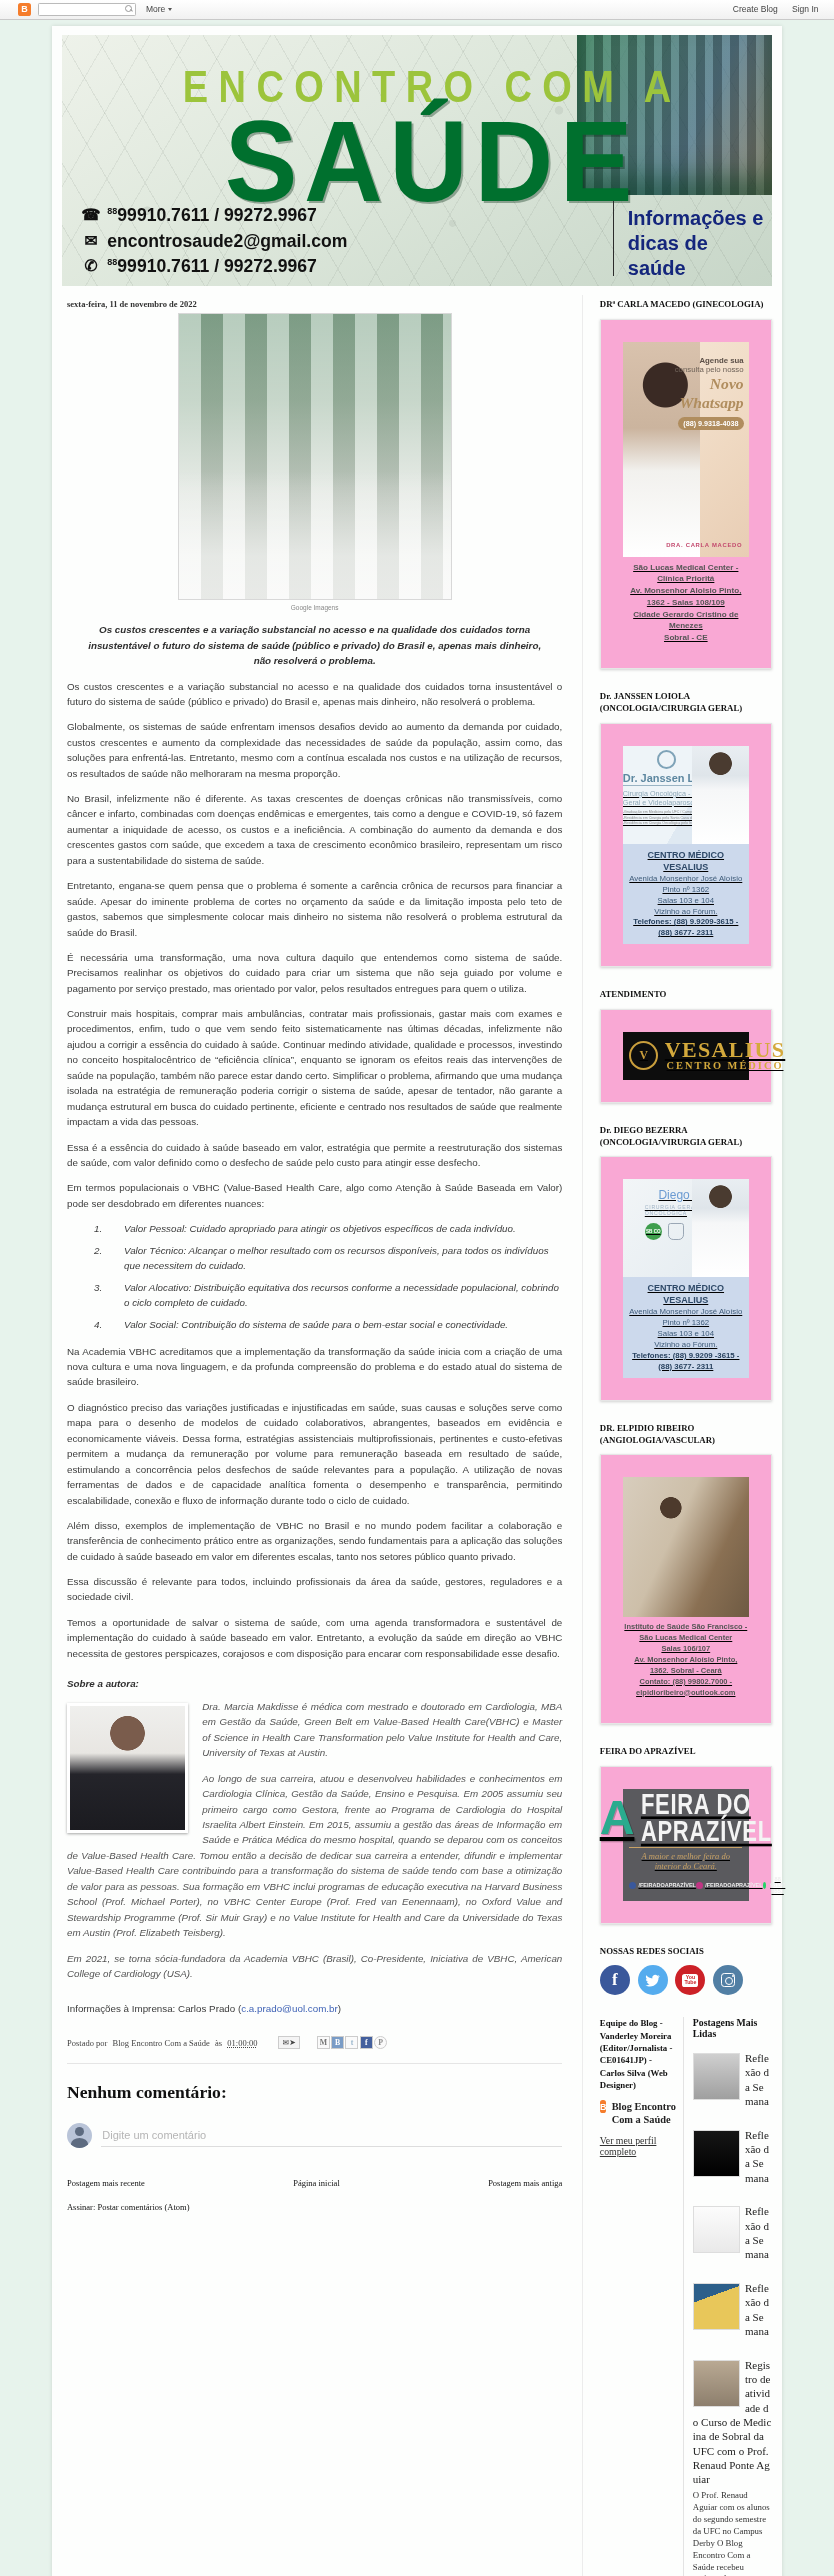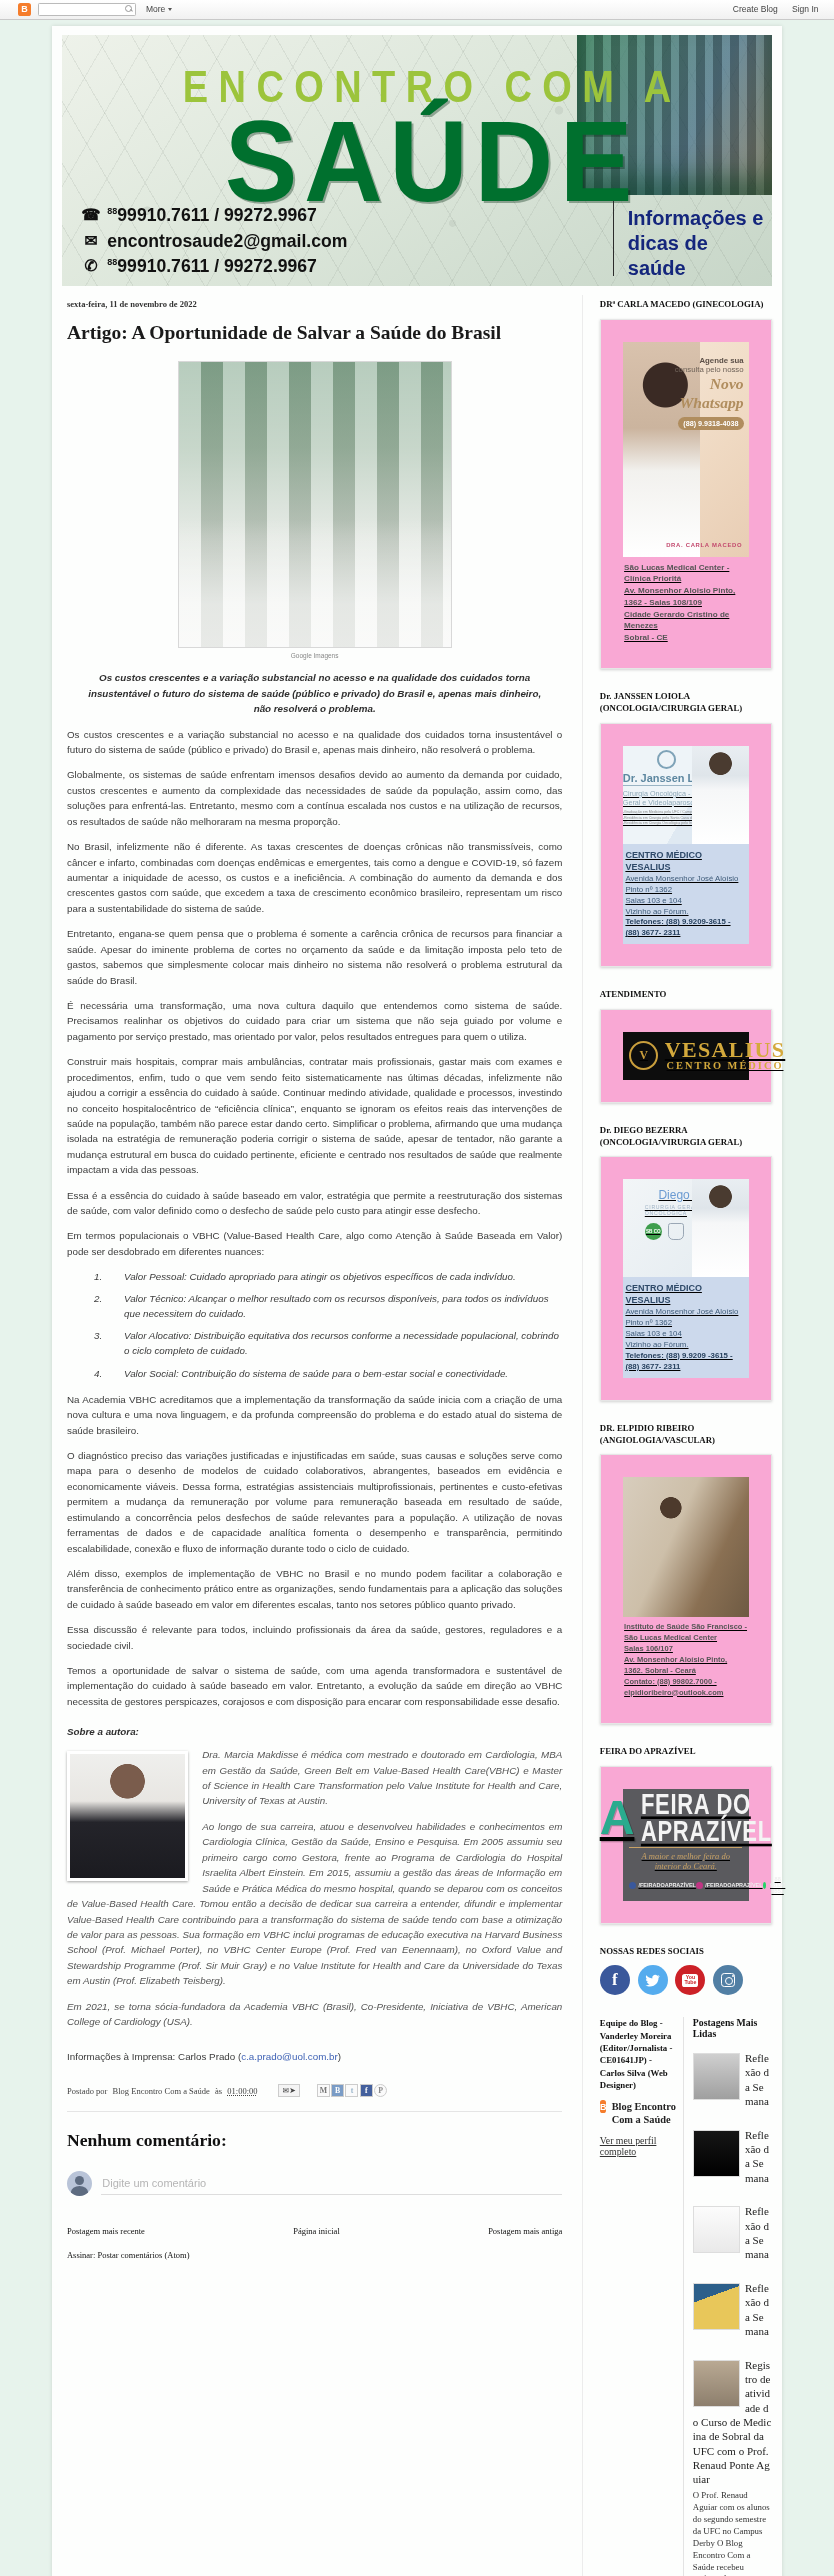--- a/index.html
+++ b/index.html
@@ -124,31 +124,31 @@
   .ad-carla { height:215px; background:linear-gradient(135deg,#f6e8d8 0%, #efd9c2 60%, #e8cdb4 100%); position:relative; overflow:hidden; }
   .carla-photo { position:absolute; left:0; top:0; width:77px; height:100%;
       background: radial-gradient(circle at 55% 20%, #3a2a24 0 22px, transparent 23px),
                   linear-gradient(180deg,#d9c2ad 0%, #cbb49e 40%, #f2f1ee 60%, #ffffff 100%); }
   .carla-txt { position:absolute; right:5.2px; top:14.3px; width:81px; text-align:right; color:#6e6258; }
   .carla-l1 { font-size:7.8px; } .carla-l1 b { color:#5c5048; }
   .carla-script { font-family:"Liberation Serif",serif; font-style:italic; font-weight:bold; font-size:15.6px; color:#b08d5e; line-height:1.05; margin-top:2.6px; }
   .carla-pill { display:inline-block; margin-top:5.2px; background:#b08d5e; color:#fff; font-weight:bold;
                 font-size:7.2px; padding:2px 5.2px; border-radius:6.5px; }
   .carla-logo { position:absolute; right:6.5px; bottom:9px; font-size:5.9px; letter-spacing:0.7px; color:#c2486d; font-weight:bold; }
-  .ad-caption { font-size:8.1px; color:#555; font-weight:bold; line-height:1.45; padding:5.2px 1.3px 2.6px; }
+  .ad-caption { text-align:center; font-size:8.1px; color:#555; font-weight:bold; line-height:1.45; padding:5.2px 1.3px 2.6px; }
 
   .ad-doc-top { height:98px; position:relative; background:linear-gradient(120deg,#eef4f8 55%, #dfe9f2 55%); overflow:hidden; }
   .doc-photo { position:absolute; right:0; top:0; width:57px; height:100%;
       background: radial-gradient(circle at 50% 18%, #4a3b30 0 11px, transparent 11.7px),
                   linear-gradient(180deg,#e9eef2 0%, #dfe5ea 30%, #f6f7f8 45%, #ffffff 100%); }
   .doc-logo { width:19.5px; height:19.5px; border-radius:50%; border:2px solid #7fa3b8; margin:3.9px 0 2.6px 34px; }
   .doc-name { font-size:11px; color:#5d87a0; font-weight:bold; border-bottom:0.7px solid #9ab4c4; display:inline-block; padding-bottom:1.3px; }
   .doc-spec { font-size:7.2px; color:#8fa9b8; margin-top:2.6px; width:98px; line-height:1.25; }
   .doc-creds { font-size:3.6px; color:#8a8a8a; margin-top:3.3px; line-height:1.5; }
-  .ad-blue-foot { background:#ccd9ec; padding:4.6px 2.6px 5.2px; }
+  .ad-blue-foot { background:#ccd9ec; text-align:center; padding:4.6px 2.6px 5.2px; }
   .ad-blue-foot .clinic { font-size:9px; font-weight:bold; color:#2e4songs968; color:#2e4968; }
   .ad-blue-foot div { font-size:7.8px; color:#3d5a78; line-height:1.4; }
   .ad-blue-foot .phones { font-weight:bold; color:#27415e; }
 
   .ad-vesalius { background:#0d0d0d; padding:7.8px 6.5px 9px; }
   .ves-top { display:flex; align-items:center; gap:6.5px; }
   .ves-logo { width:29px; height:29px; border:2px solid #c99e3c; border-radius:50%; color:#c99e3c;
               display:flex; align-items:center; justify-content:center; font-family:"Liberation Serif",serif;
               font-weight:bold; font-size:11.7px; flex:none; }
   .ves-brand { font-family:"Liberation Serif",serif; font-weight:bold; font-size:22px; color:#d4a93c; letter-spacing:1.3px; line-height:.9; }
@@ -260,21 +260,20 @@
     <div class="banner-tagline">
       <div>Informações e</div>
       <div>dicas de saúde</div>
     </div>
   </div>
 
   <div class="content-row">
 
     <div class="main-col">
       <div class="post-date">sexta-feira, 11 de novembro de 2022</div>
-      <h1 class="post-title">Artigo: A Oportunidade de Salvar a Saúde do Brasil</h1>
 
       <div class="article-figure">
         <div class="article-image"></div>
         <div class="article-caption">Google Imagens</div>
       </div>
 
       <div class="post-body">
         <p class="lede">Os custos crescentes e a variação substancial no acesso e na qualidade dos cuidados torna insustentável o futuro do sistema de saúde (público e privado) do Brasil e, apenas mais dinheiro, não resolverá o problema.</p>
         <p>Os custos crescentes e a variação substancial no acesso e na qualidade dos cuidados torna insustentável o futuro do sistema de saúde (público e privado) do Brasil e, apenas mais dinheiro, não resolverá o problema.</p>
         <p>Globalmente, os sistemas de saúde enfrentam imensos desafios devido ao aumento da demanda por cuidado, custos crescentes e aumento da complexidade das necessidades de saúde da população, assim como, das soluções para enfrentá-las. Entretanto, mesmo com a contínua escalada nos custos e na utilização de recursos, os resultados de saúde não melhoraram na mesma proporção.</p>

